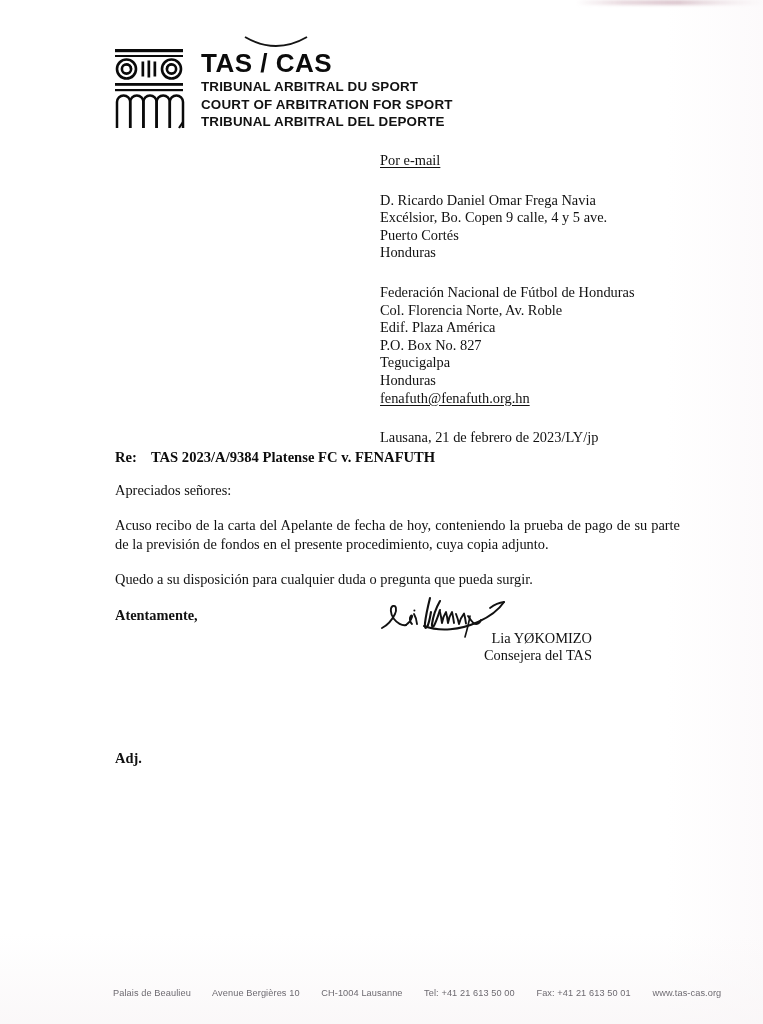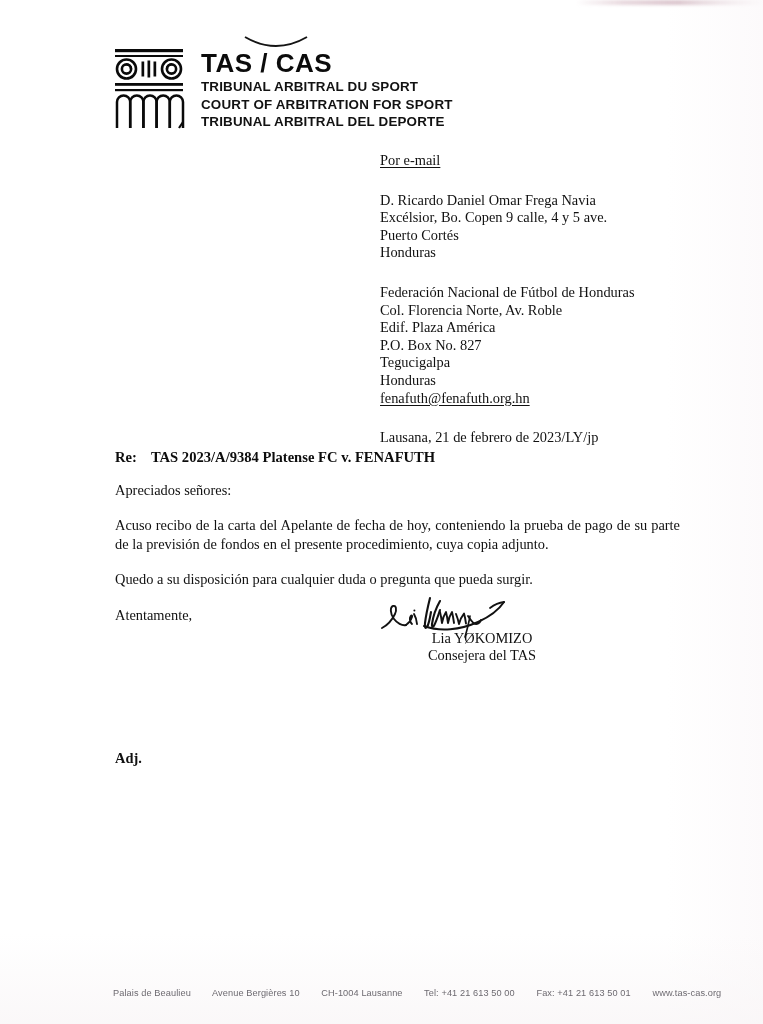--- a/index.html
+++ b/index.html
@@ -140,29 +140,30 @@
   }
   .para-justified {
     margin: 0 0 17px 0;
     text-align: justify;
   }
   .para {
     margin: 0 0 17px 0;
   }
   .closing {
     margin: 5px 0 0 0;
+    font-weight: bold;
   }
 
   
   .signature-area {
     position: absolute;
     left: 372px;
     top: 592px;
     width: 220px;
-    text-align: center;
+    text-align: right;
   }
   .sig-svg {
     position: absolute;
     left: 6px;
     top: 0px;
     width: 132px;
     height: 48px;
     pointer-events: none;
   }
   .sig-names {

